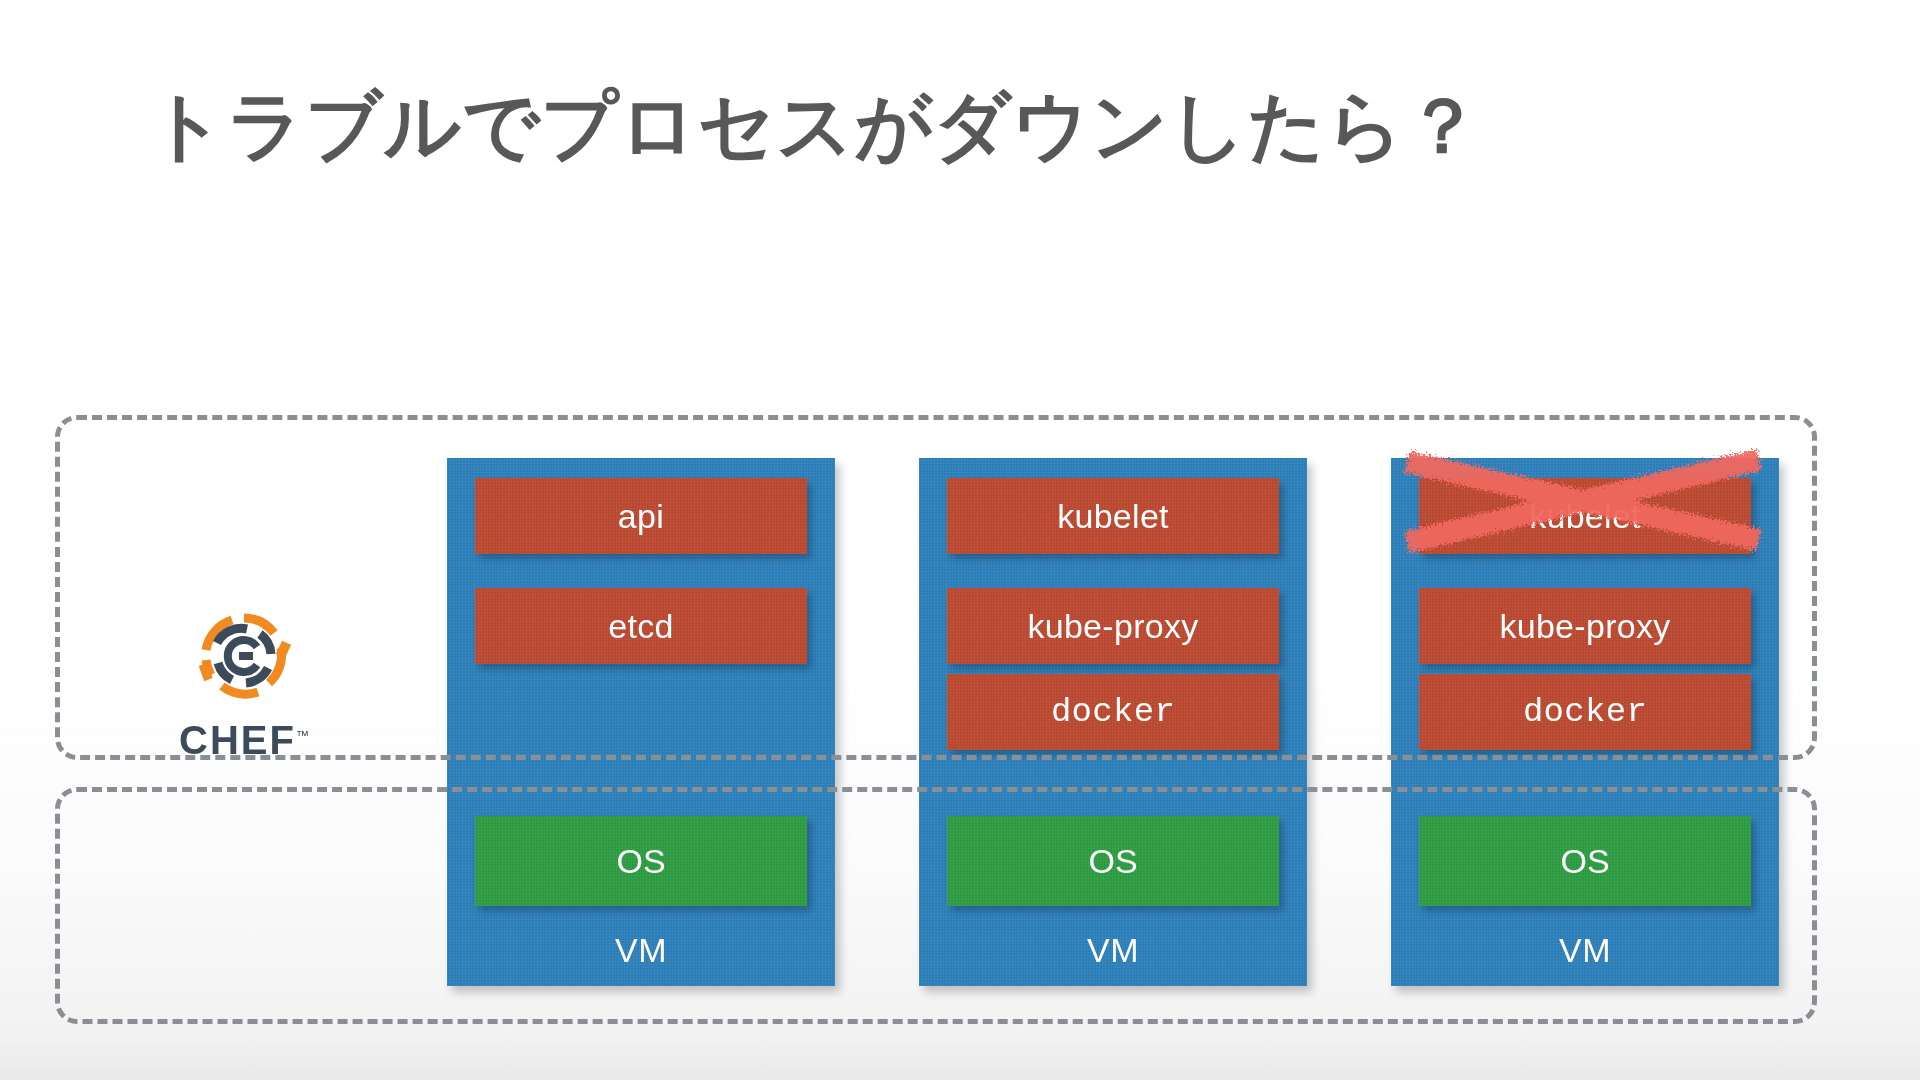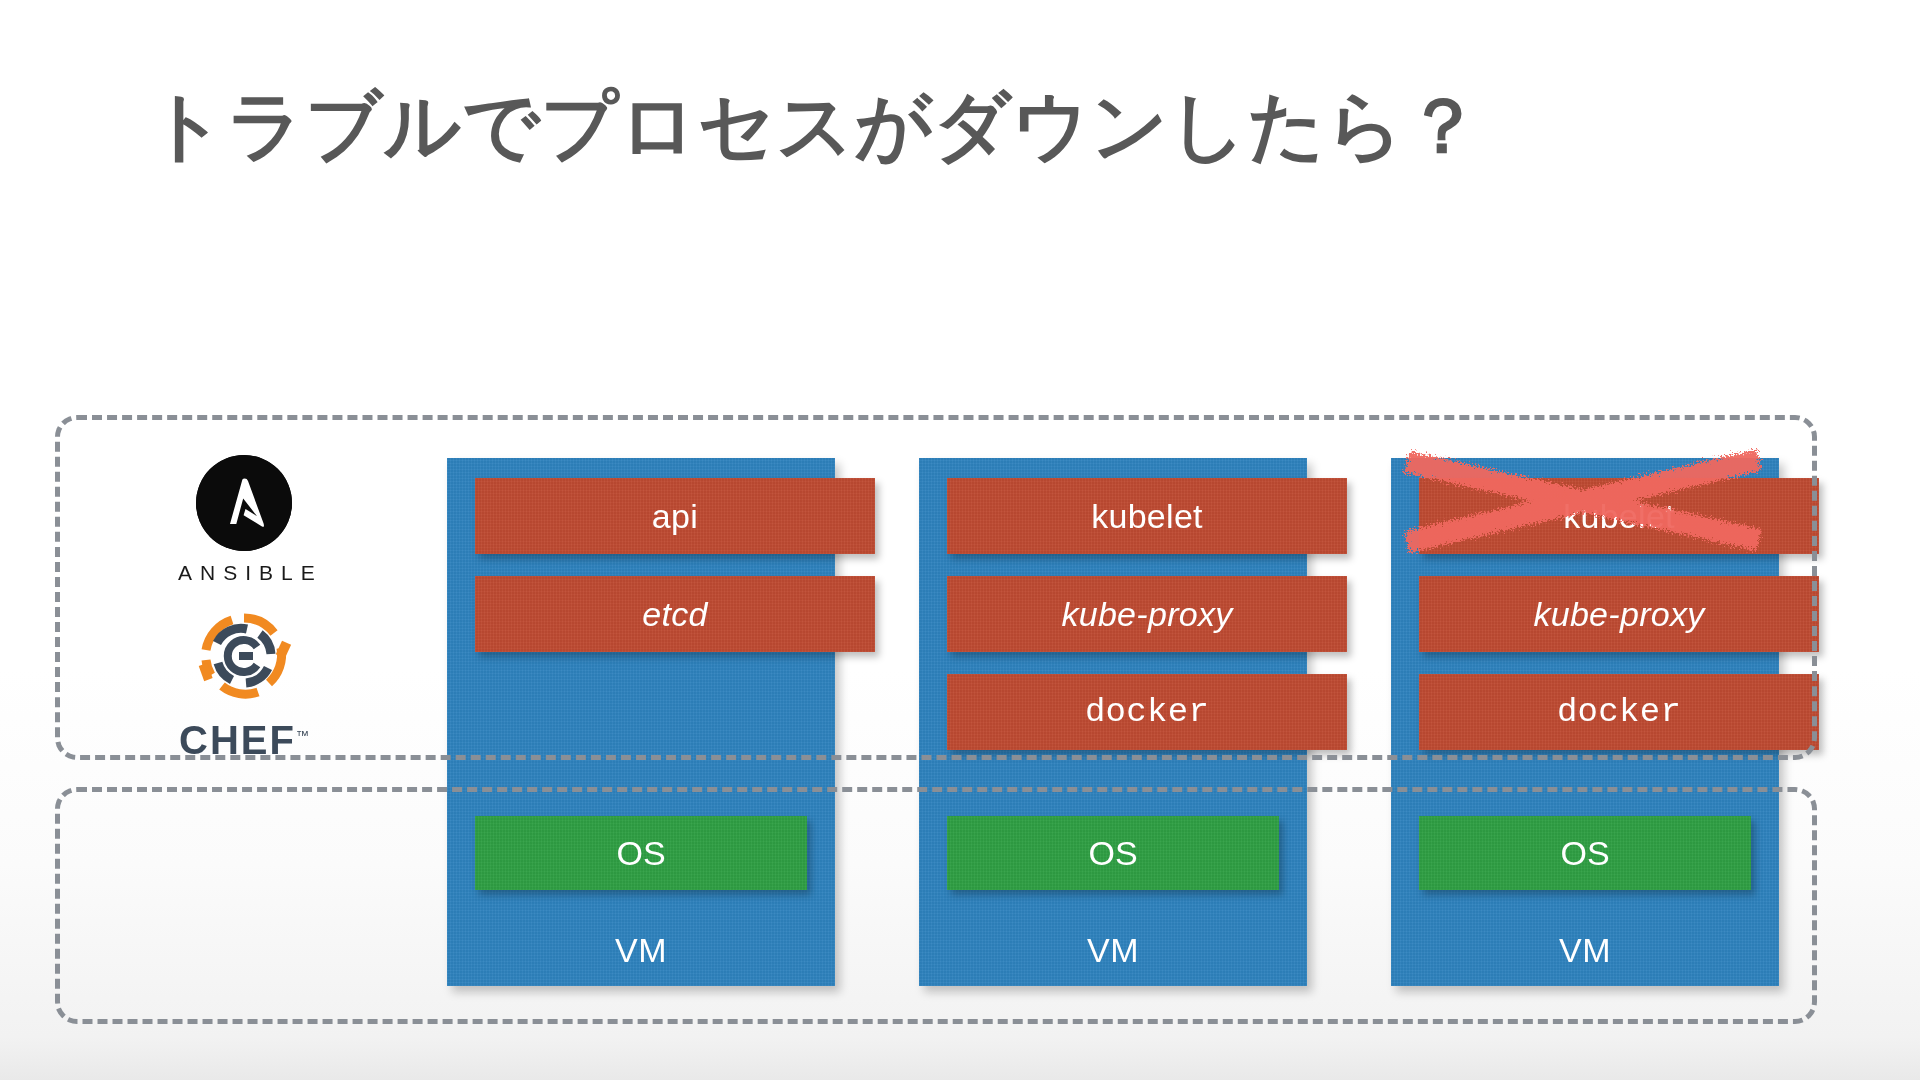--- a/index.html
+++ b/index.html
@@ -144,44 +144,44 @@
     bottom: 16px;
     text-align: center;
     color: #ffffff;
     font-size: 34px;
     letter-spacing: 0.5px;
   }
 
   .proc {
     position: absolute;
     left: 28px;
-    width: 400px;
+    width: 332px;
     height: 76px;
     background: #bf4b32;
     background-image:
       repeating-linear-gradient(90deg, rgba(255,255,255,0.03) 0 1px, rgba(0,0,0,0.025) 1px 3px),
       repeating-linear-gradient(0deg, rgba(255,255,255,0.025) 0 1px, rgba(0,0,0,0.025) 1px 3px);
     box-shadow: 4px 5px 7px rgba(0,0,0,0.25);
     color: #ffffff;
     font-size: 34px;
     display: flex;
     align-items: center;
     justify-content: center;
     letter-spacing: 0.3px;
   }
   .slot-1 { top: 20px; }
-  .slot-2 { top: 118px; font-style: italic; }
+  .slot-2 { top: 130px; }
   .slot-3 { top: 216px; font-family: Liberation Mono, monospace; }
 
   .os {
     position: absolute;
     left: 28px;
     top: 358px;
     width: 332px;
-    height: 74px;
+    height: 90px;
     background: #2fa044;
     background-image:
       repeating-linear-gradient(90deg, rgba(255,255,255,0.03) 0 1px, rgba(0,0,0,0.025) 1px 3px),
       repeating-linear-gradient(0deg, rgba(255,255,255,0.025) 0 1px, rgba(0,0,0,0.025) 1px 3px);
     box-shadow: 4px 5px 7px rgba(0,0,0,0.25);
     color: #ffffff;
     font-size: 34px;
     display: flex;
     align-items: center;
     justify-content: center;
@@ -204,29 +204,20 @@
 
 <div id="slide">
 
   <div id="slide-title">トラブルでプロセスがダウンしたら？</div>
 
   <div class="dashed-box" id="paas-box"></div>
 
   <div class="dashed-box" id="iaas-box"></div>
 
 
-  <div id="ansible-logo">
-    <div class="ansible-mark">
-      <svg width="96" height="96" viewBox="0 0 96 96" aria-hidden="true">
-        <circle cx="48" cy="48" r="48" fill="#0b0b0b"></circle>
-        <path d="M46.4 24.5 L34.0 69.0 L40.3 69.0 L47.2 43.4 L61.0 61.2 L49.5 54.0 L47.6 60.2 L66.0 71.5 Q68.8 72.9 67.6 68.6 L52.0 26.0 Q51.0 23.6 48.8 23.6 Q47.0 23.6 46.4 24.5 Z" fill="#ffffff"></path>
-      </svg>
-    </div>
-    <div class="ansible-word">ANSIBLE</div>
-  </div>
 
   <div id="chef-logo">
     <div>
       <svg width="100" height="96" viewBox="0 0 100 96" aria-hidden="true">
         <g transform="translate(50,46)">
 
           <g fill="none" stroke="#f18a21" stroke-width="9" stroke-linecap="butt">
             <path d="M -38 -6 A 38 38 0 0 1 -12 -36"></path>
             <path d="M 0 -38 A 38 38 0 0 1 30 -23"></path>
             <path d="M 37 -8 A 38 38 0 0 1 25 27"></path>

